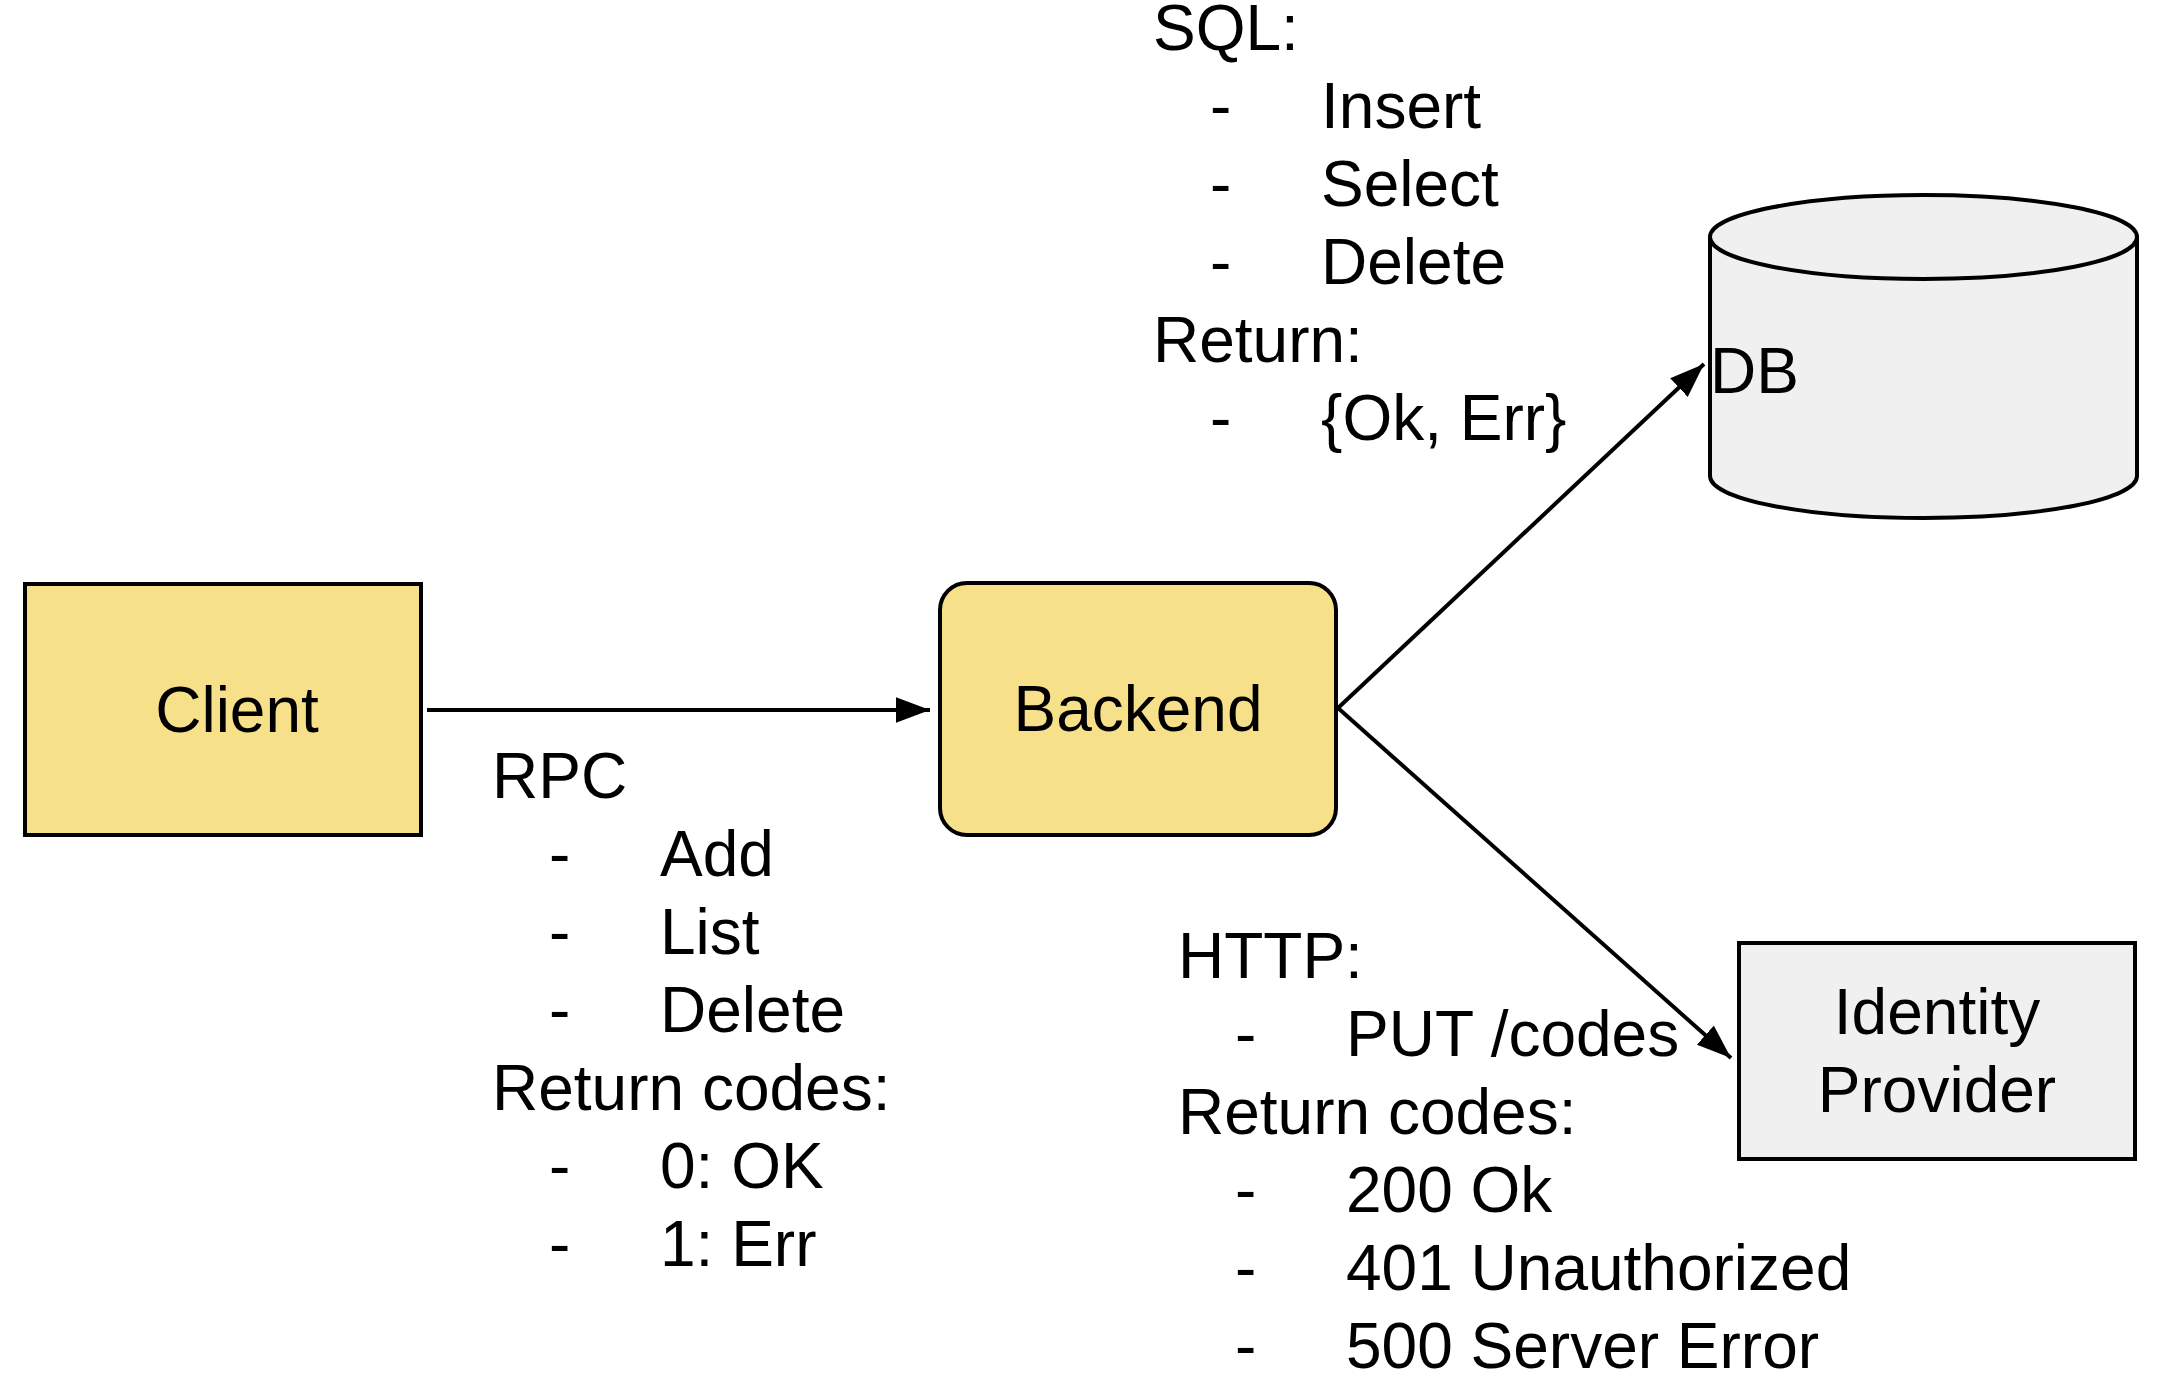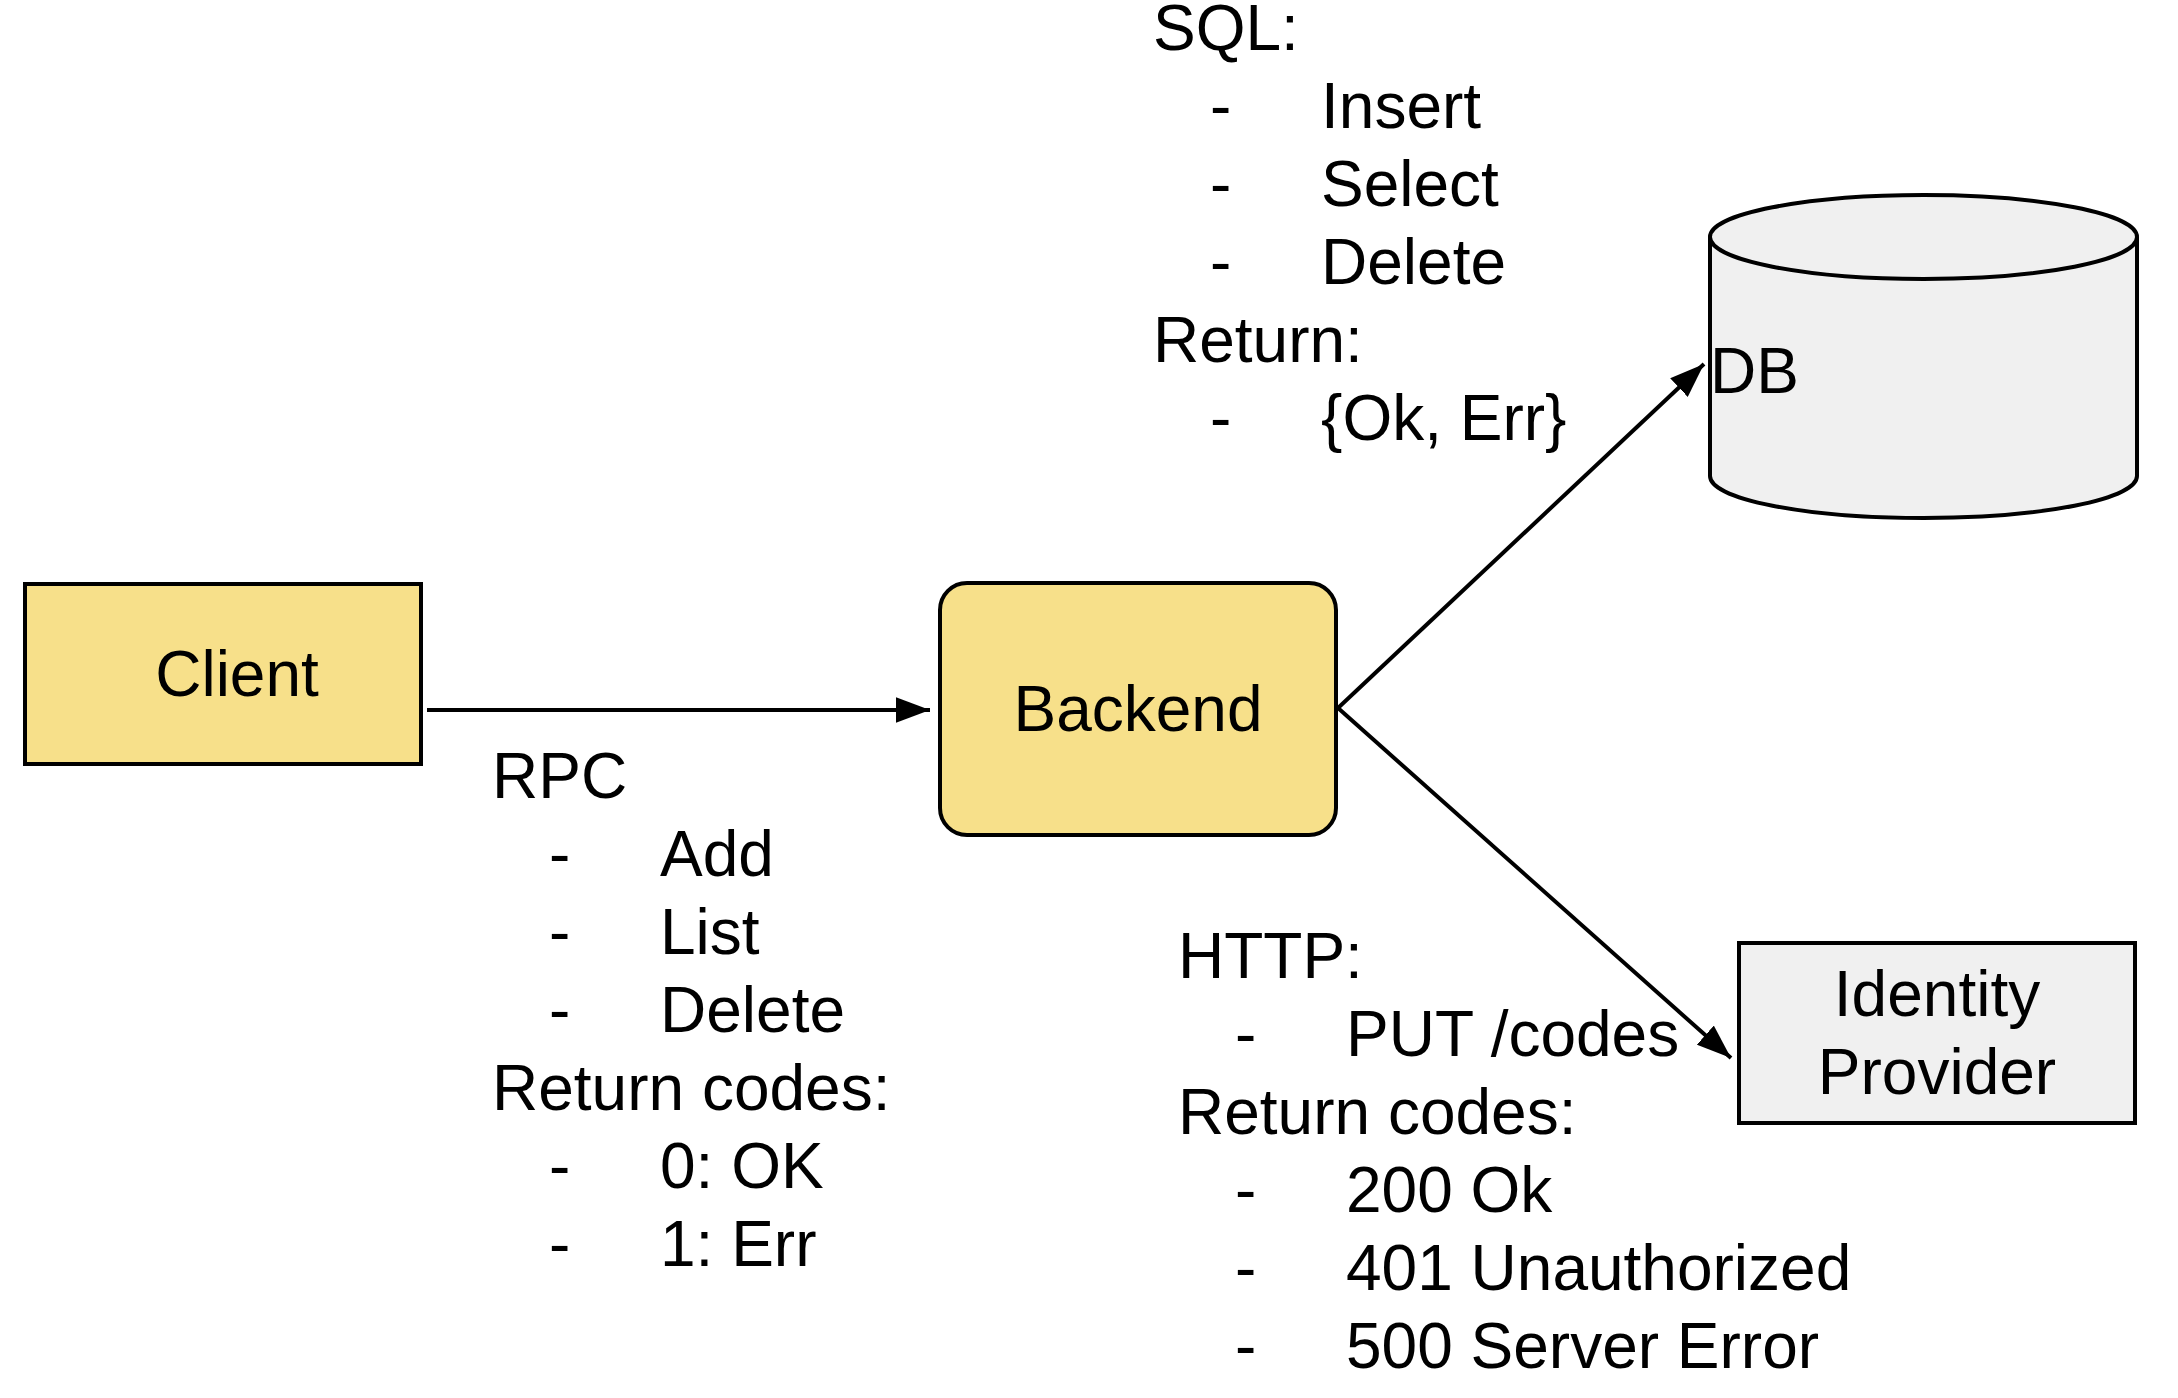--- a/index.html
+++ b/index.html
@@ -26,23 +26,23 @@
     position: absolute;
     box-sizing: border-box;
     border: 4px solid #000;
     display: flex;
     align-items: center;
     justify-content: center;
     text-align: center;
     font-size: 64px;
     line-height: 78px;
   }
-  .node-client   { left: 23px;   top: 582px; width: 400px; height: 184px; padding-left: 28px; }
+  .node-client   { left: 23px;   top: 582px; width: 400px; height: 255px; padding-left: 28px; }
   .node-backend  { left: 938px;  top: 581px; width: 400px; height: 256px; }
-  .node-idp      { left: 1737px; top: 941px; width: 400px; height: 184px; padding: 4px 30px; }
+  .node-idp      { left: 1737px; top: 941px; width: 400px; height: 220px; padding: 4px 30px; }
   .db-label {
     position: absolute;
     left: 1710px; top: 332px; width: 427px;
     text-align: left;
     font-size: 64px;
     line-height: 78px;
   }
   .ann {
     position: absolute;
     font-size: 64px;

